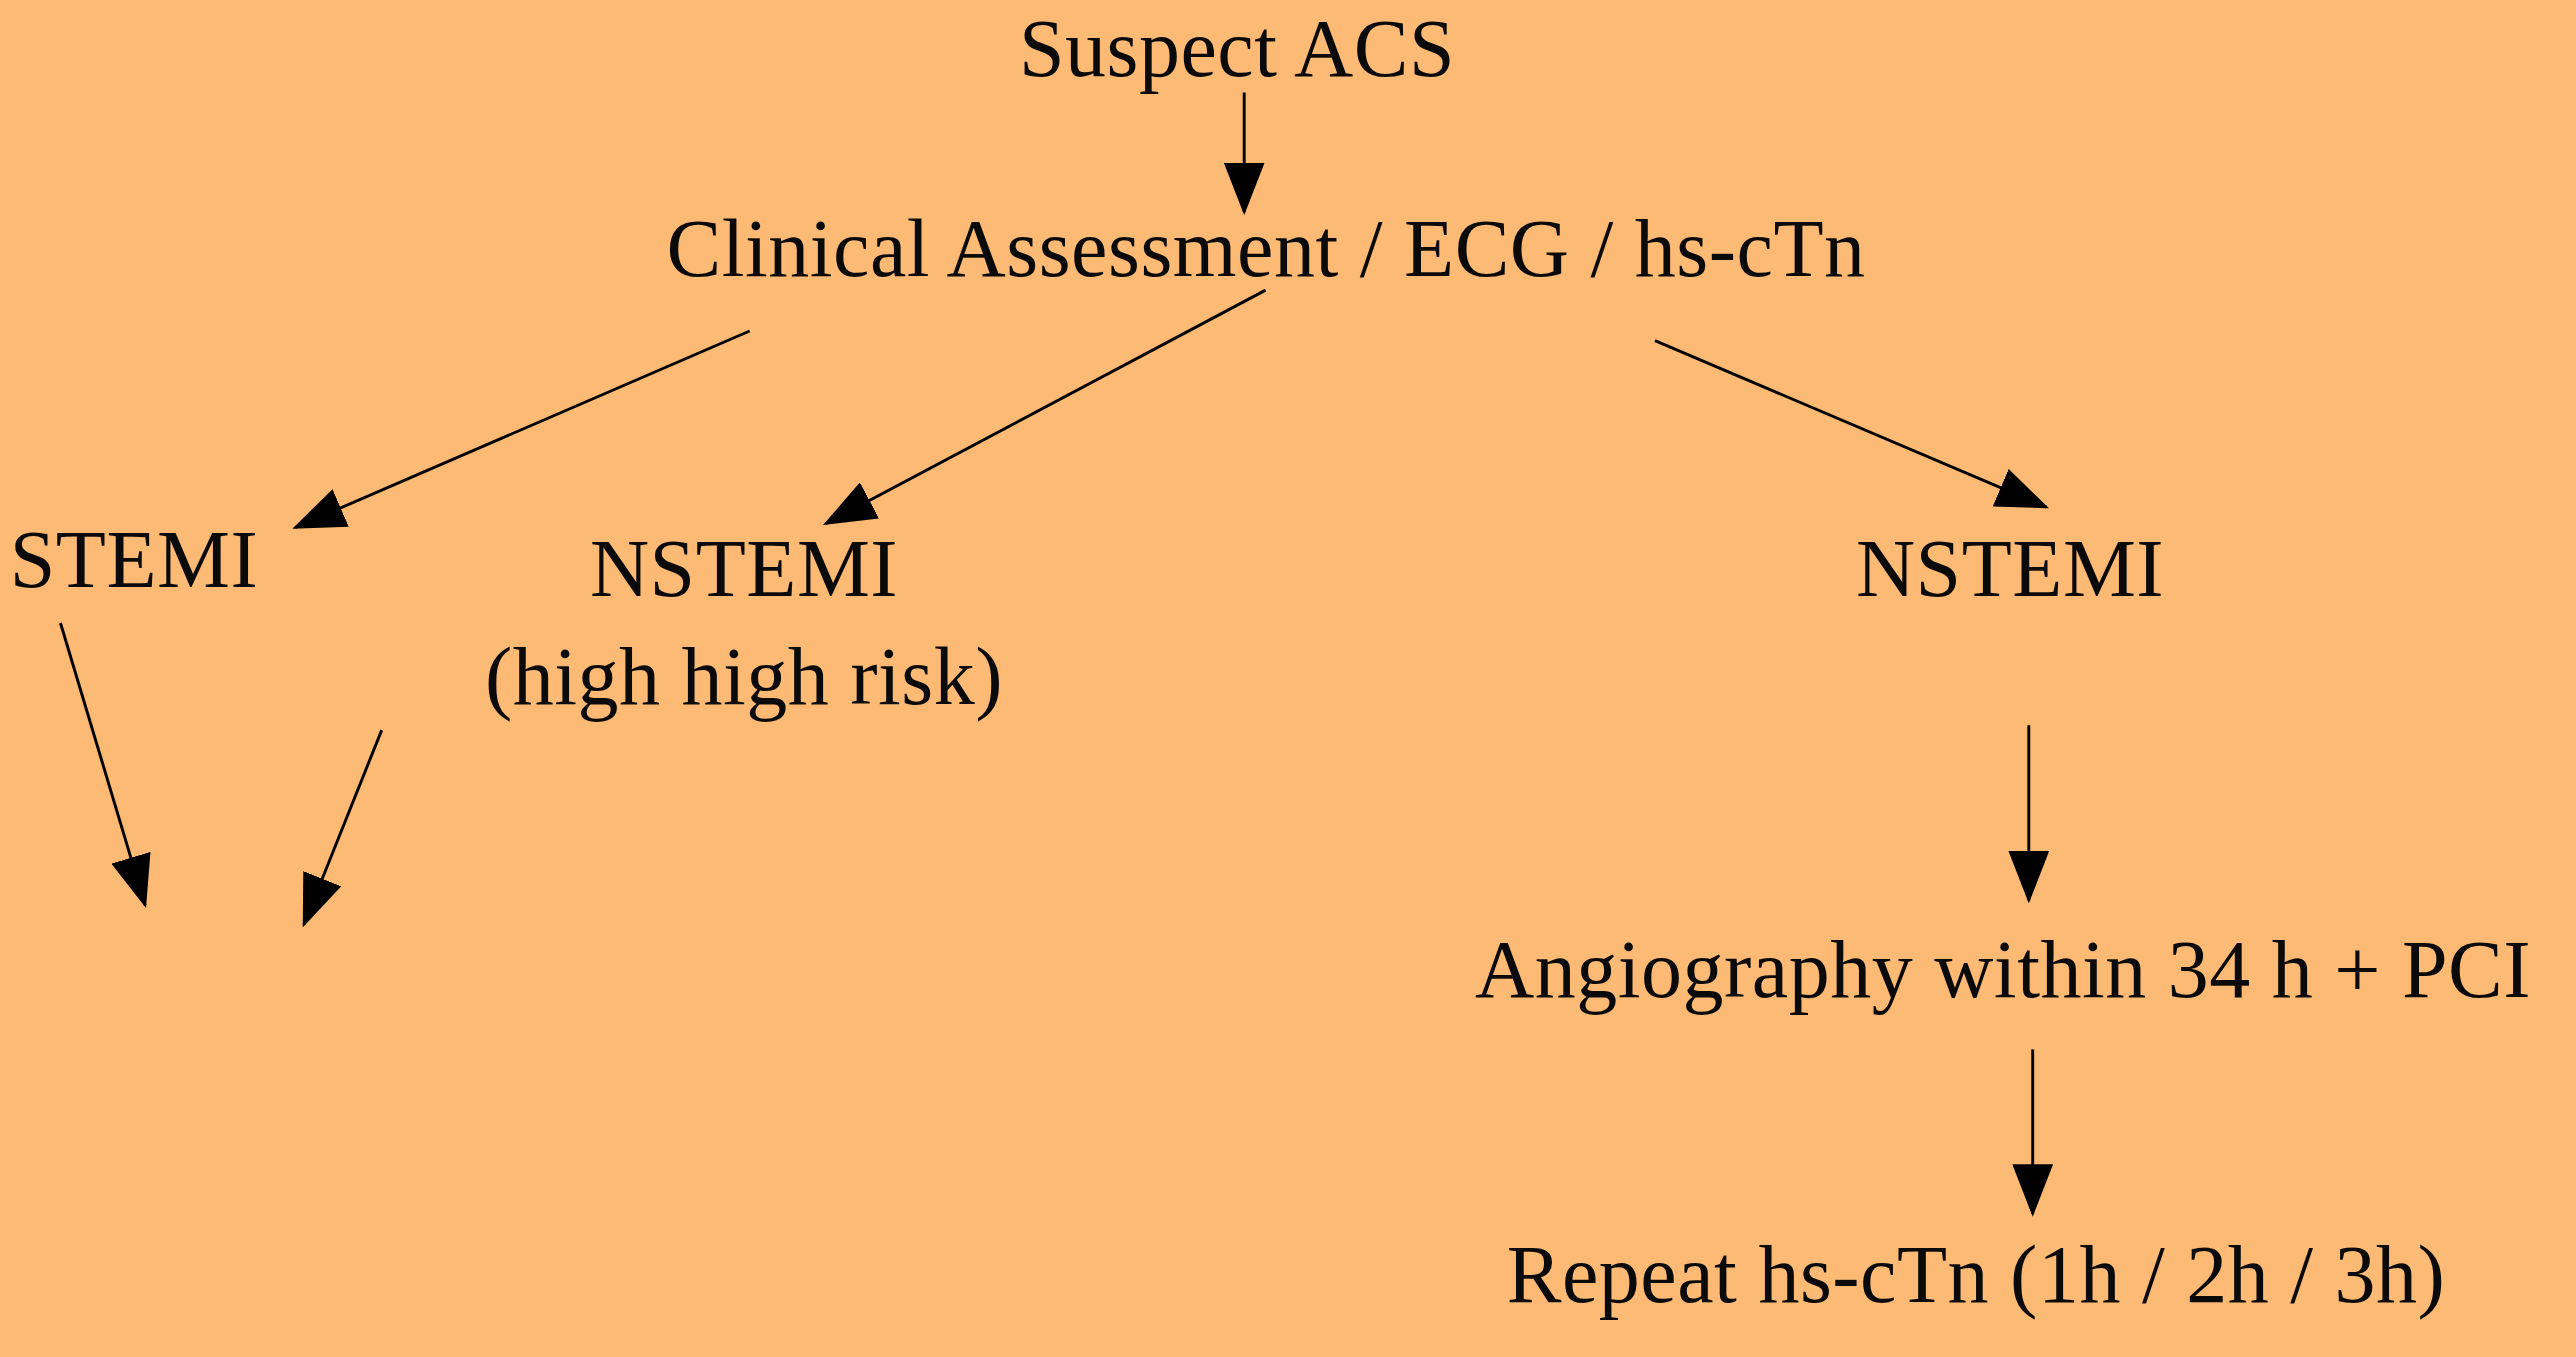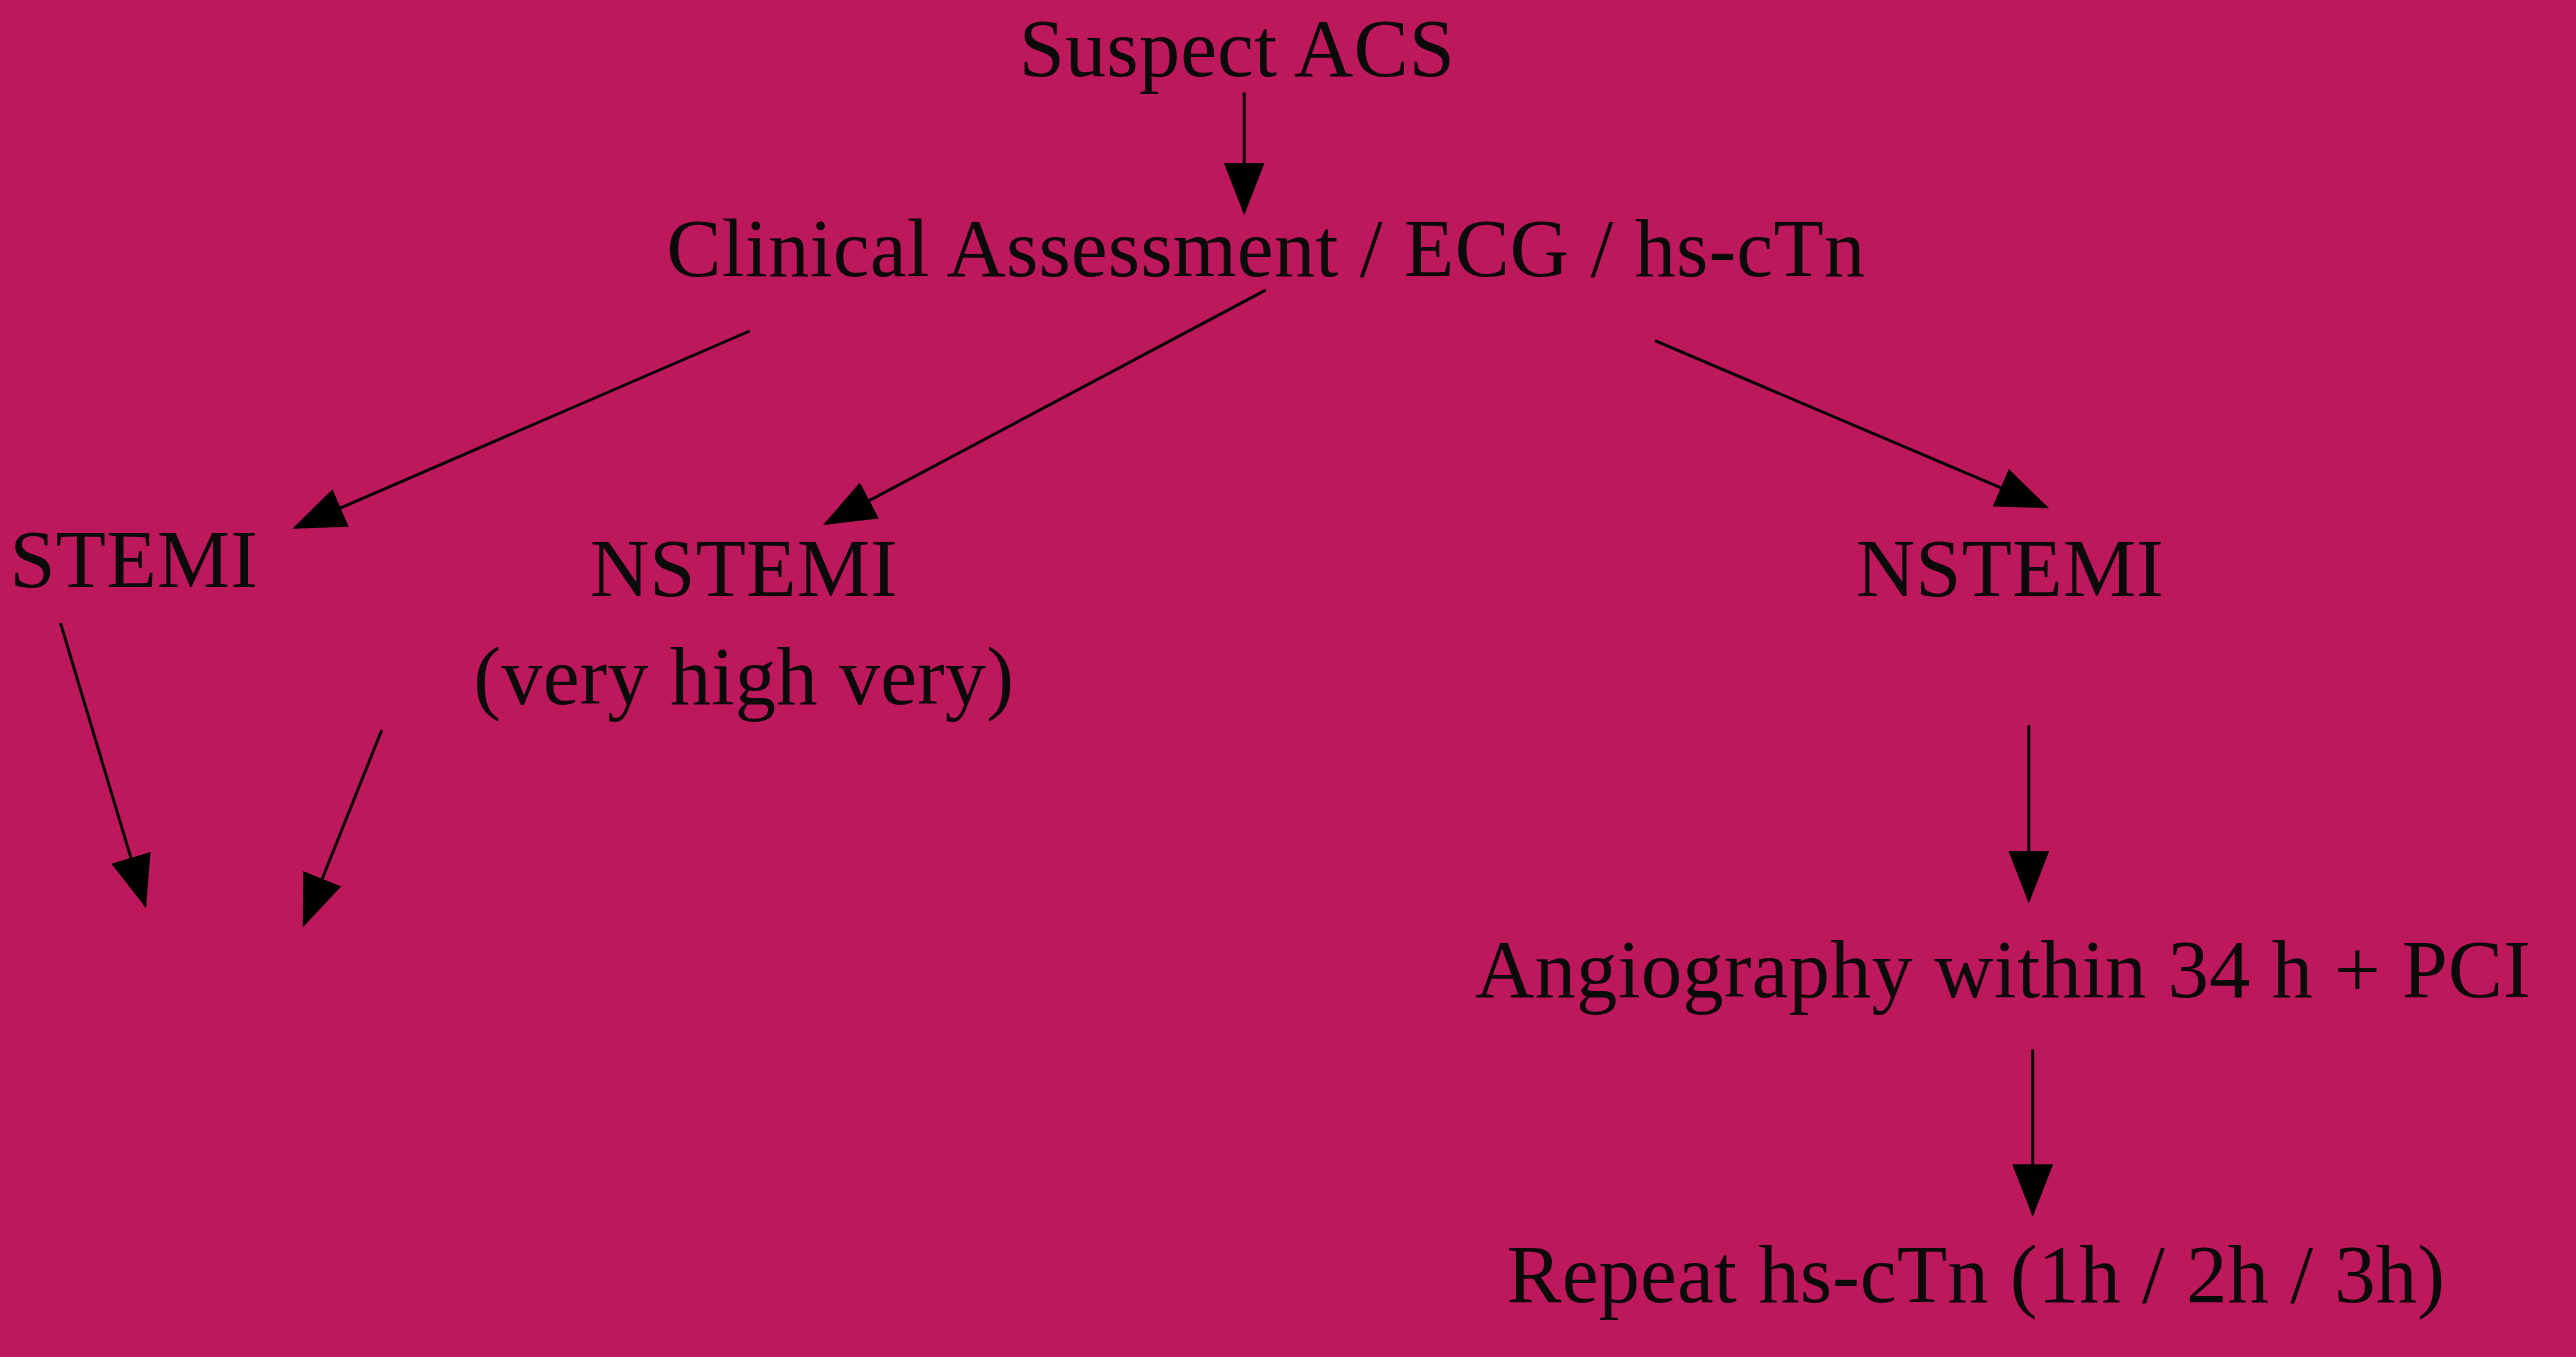--- a/index.html
+++ b/index.html
@@ -5,21 +5,21 @@
 <style>
   html, body {
     margin: 0;
     padding: 0;
     background: #ffffff;
   }
   .stage {
     position: relative;
     width: 2576px;
     height: 1357px;
-    background: #be185d;
+    background: #fdba74;
     font-family: "Liberation Serif", "DejaVu Serif", serif;
     color: #0a0a0a;
     overflow: hidden;
   }
   .arrows {
     position: absolute;
     left: 0;
     top: 0;
     width: 2576px;
     height: 1357px;
@@ -70,21 +70,21 @@
   </svg>
 
   <div class="node centered n-suspect">Suspect ACS</div>
 
   <div class="node centered n-assessment">Clinical Assessment / ECG / hs-cTn</div>
 
   <div class="node n-stemi">STEMI</div>
 
   <div class="node centered twoline n-nstemi-vhr">
     <div>NSTEMI</div>
-    <div>(very high very)</div>
+    <div>(high high risk)</div>
   </div>
 
   <div class="node centered twoline n-nstemi-nvhr">
     <div>NSTEMI</div>
   </div>
 
 
   <div class="node centered n-angiography">Angiography within 34 h + PCI</div>
 
   <div class="node centered n-repeat">Repeat hs-cTn (1h / 2h / 3h)</div>

